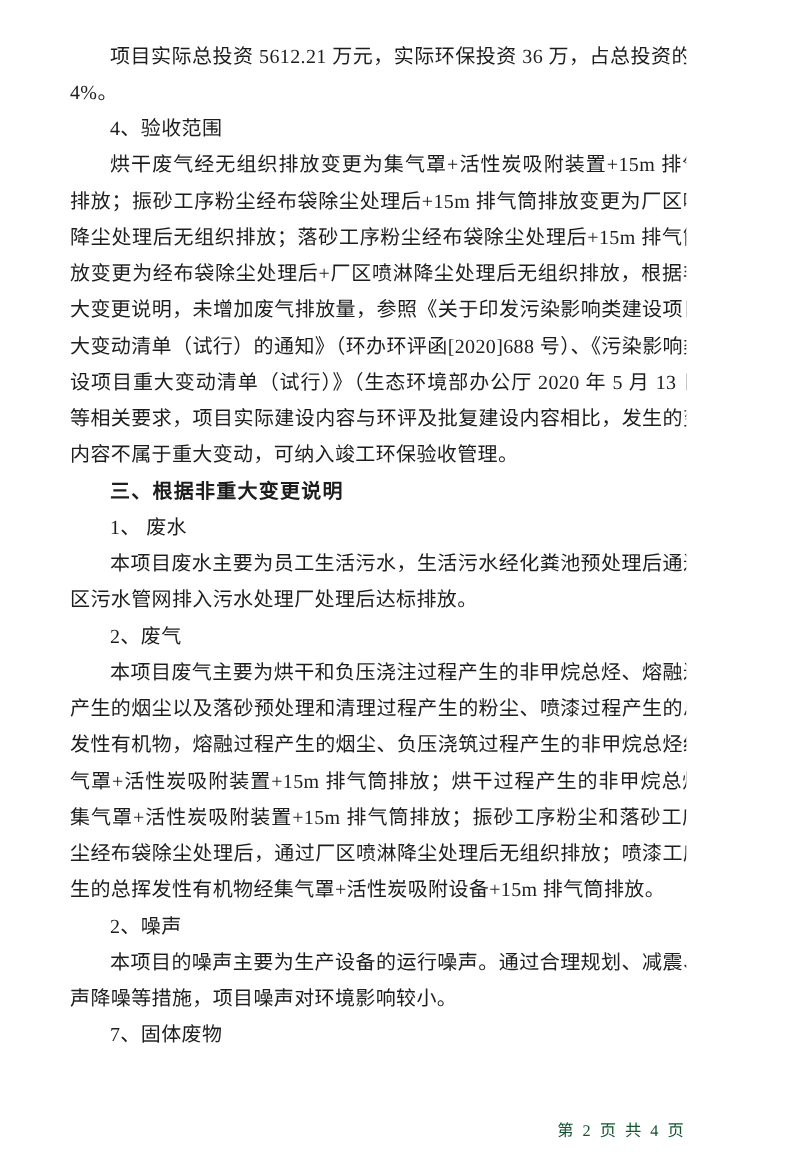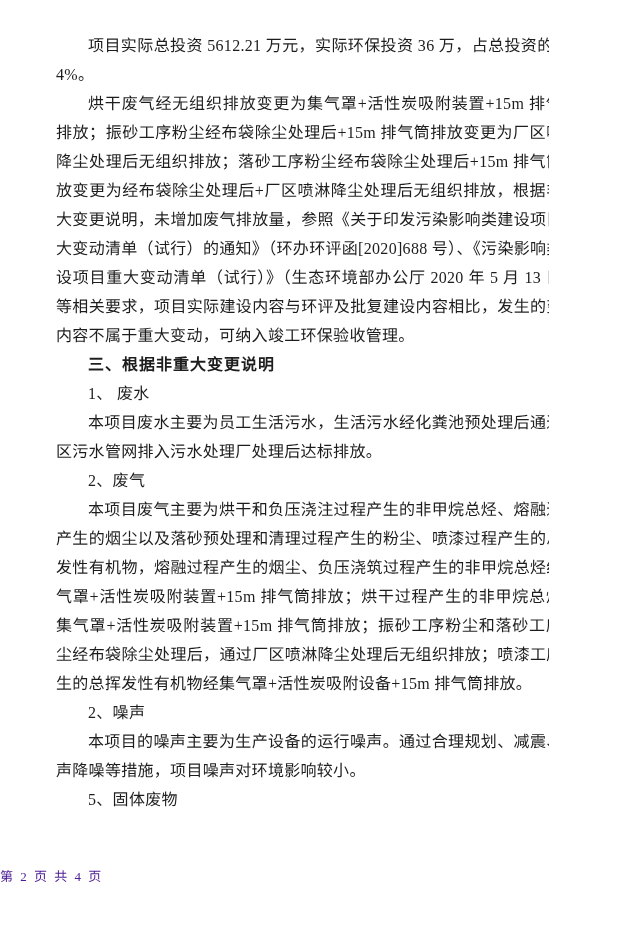--- a/index.html
+++ b/index.html
@@ -33,40 +33,41 @@
     word-break: break-all;
   }
   .content p.heading {
     font-family: "Liberation Sans", "DejaVu Sans", sans-serif;
     font-weight: bold;
     letter-spacing: 1px;
   }
   .footer {
     position: absolute;
     left: 0;
-    top: 866px;
+    top: 894px;
     width: 100%;
-    text-align: left;
+    text-align: right;
     font-family: "Liberation Serif", "DejaVu Serif", serif;
     font-size: 13px;
     letter-spacing: 2px;
-    color: #4c1d95;
+    color: #14532d;
   }
 </style>
 </head>
 <body>
 
 <div class="page">
   <div class="content">
 
   <p class="body">项目实际总投资 5612.21 万元，实际环保投资 36 万，占总投资的 0.64%。</p>
+      <p class="body">4、验收范围</p>
       <p class="body">烘干废气经无组织排放变更为集气罩+活性炭吸附装置+15m 排气筒排放；振砂工序粉尘经布袋除尘处理后+15m 排气筒排放变更为厂区喷淋降尘处理后无组织排放；落砂工序粉尘经布袋除尘处理后+15m 排气筒排放变更为经布袋除尘处理后+厂区喷淋降尘处理后无组织排放，根据非重大变更说明，未增加废气排放量，参照《关于印发污染影响类建设项目重大变动清单（试行）的通知》（环办环评函[2020]688 号）、《污染影响类建设项目重大变动清单（试行）》（生态环境部办公厅 2020 年 5 月 13 日）等相关要求，项目实际建设内容与环评及批复建设内容相比，发生的变动内容不属于重大变动，可纳入竣工环保验收管理。</p>
       <p class="heading">三、根据非重大变更说明</p>
       <p class="body">1、 废水</p>
       <p class="body">本项目废水主要为员工生活污水，生活污水经化粪池预处理后通过园区污水管网排入污水处理厂处理后达标排放。</p>
       <p class="body">2、废气</p>
       <p class="body">本项目废气主要为烘干和负压浇注过程产生的非甲烷总烃、熔融过程产生的烟尘以及落砂预处理和清理过程产生的粉尘、喷漆过程产生的总挥发性有机物，熔融过程产生的烟尘、负压浇筑过程产生的非甲烷总烃经集气罩+活性炭吸附装置+15m 排气筒排放；烘干过程产生的非甲烷总烃经集气罩+活性炭吸附装置+15m 排气筒排放；振砂工序粉尘和落砂工序粉尘经布袋除尘处理后，通过厂区喷淋降尘处理后无组织排放；喷漆工序产生的总挥发性有机物经集气罩+活性炭吸附设备+15m 排气筒排放。</p>
       <p class="body">2、噪声</p>
       <p class="body">本项目的噪声主要为生产设备的运行噪声。通过合理规划、减震、隔声降噪等措施，项目噪声对环境影响较小。</p>
-      <p class="body">5、固体废物</p>
+      <p class="body">7、固体废物</p>
     </div>
   <div class="footer">第 2 页 共 4 页</div>
 </div>
 
 </body></html>

